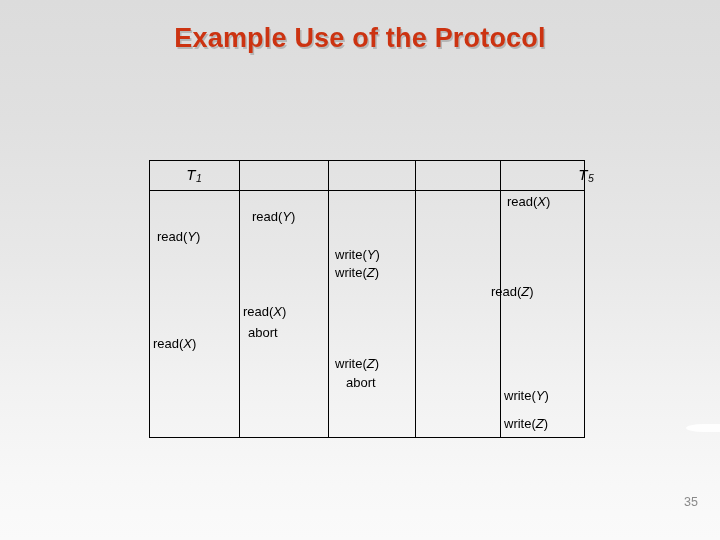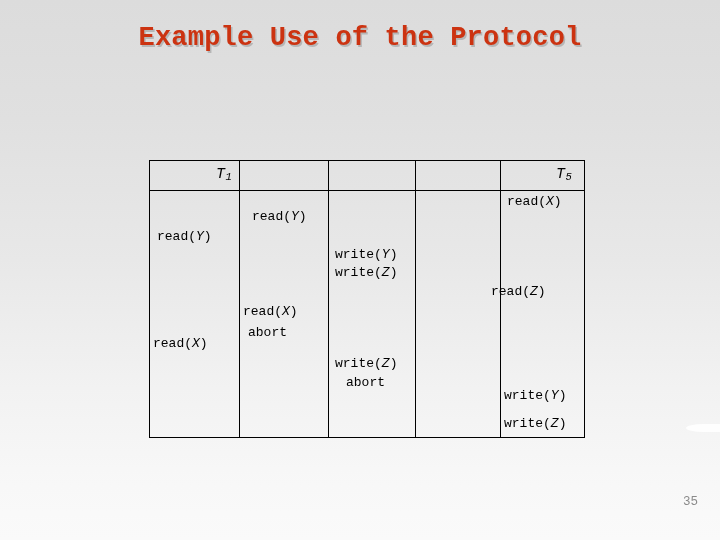--- a/index.html
+++ b/index.html
@@ -11,21 +11,20 @@
     height: 540px;
     overflow: hidden;
     font-family: "Liberation Sans", sans-serif;
   }
   #slide {
     position: relative;
     width: 720px;
     height: 540px;
     background: linear-gradient(to bottom, #dcdcdc 0%, #e0e0e0 22%, #e8e8e8 48%, #f2f2f2 72%, #f8f8f8 90%, #fafafa 100%);
     overflow: hidden;
-    font-family: Liberation Mono, monospace;
   }
 
   
   #title {
     position: absolute;
     left: 0;
     top: 23px;
     width: 720px;
     text-align: center;
     font-size: 27px;
@@ -71,21 +70,20 @@
     background: #000000;
   }
   .col-head {
     position: absolute;
     top: 6px;
     font-size: 15px;
     font-style: italic;
     color: #000000;
     text-align: center;
     white-space: nowrap;
-    margin-left: 30px;
   }
   .col-head sub {
     font-size: 10.5px;
     font-style: italic;
     vertical-align: -0.22em;
     margin-left: 0.5px;
   }
   .op {
     position: absolute;
     font-size: 13px;
@@ -132,21 +130,21 @@
     <div class="hline" style="top:277px;"></div>
 
     <div class="vline" style="left:0px;"></div>
     <div class="vline" style="left:90px;"></div>
     <div class="vline" style="left:179px;"></div>
     <div class="vline" style="left:266px;"></div>
     <div class="vline" style="left:351px;"></div>
     <div class="vline" style="left:435px;"></div>
 
     <div class="col-head" style="left:0px;   width:90px;"><span>T</span><sub>1</sub></div>
-    <div class="col-head" style="left:343px; width:84px;"><span>T</span><sub>5</sub></div>
+    <div class="col-head" style="left:351px; width:84px;padding-left:44px;"><span>T</span><sub>5</sub></div>
 
     <div class="op" style="left: 8px; top: 68px;"><span>read(</span><i>Y</i><span>)</span></div>
     <div class="op" style="left: 4px; top: 175px;"><span>read(</span><i>X</i><span>)</span></div>
     <div class="op" style="left: 103px; top: 48px;"><span>read(</span><i>Y</i><span>)</span></div>
     <div class="op" style="left: 94px; top: 143px;"><span>read(</span><i>X</i><span>)</span></div>
     <div class="op" style="left: 99px; top: 164px;"><span>abort</span></div>
     <div class="op" style="left: 186px; top: 86px;"><span>write(</span><i>Y</i><span>)</span></div>
     <div class="op" style="left: 186px; top: 104px;"><span>write(</span><i>Z</i><span>)</span></div>
     <div class="op" style="left: 186px; top: 195px;"><span>write(</span><i>Z</i><span>)</span></div>
     <div class="op" style="left: 197px; top: 214px;"><span>abort</span></div>

